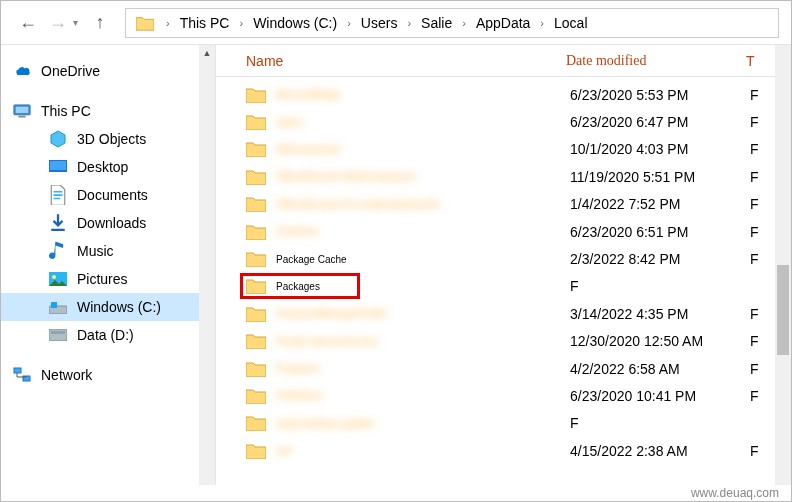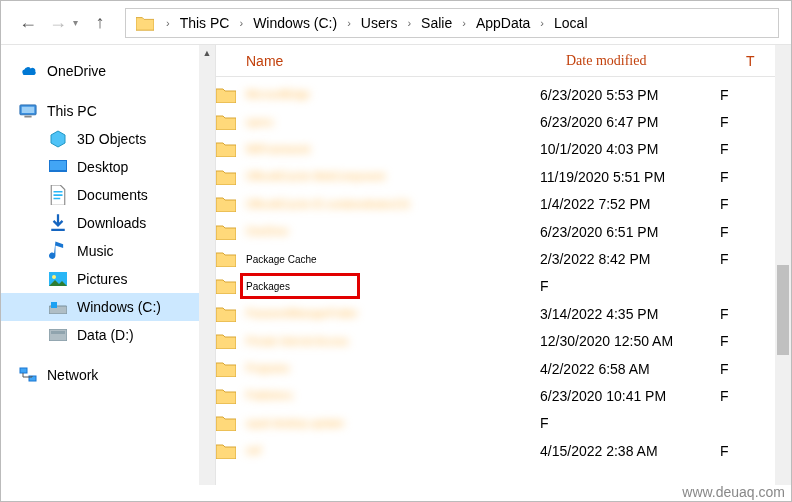--- a/index.html
+++ b/index.html
@@ -9,46 +9,46 @@
   .nav-btn { width: 30px; height: 30px; display: inline-flex; align-items: center; justify-content: center; color: #555; font-size: 18px; cursor: pointer; }
   .nav-btn.disabled { color: #bbb; cursor: default; }
   .dropdown-caret { width: 12px; color: #888; font-size: 10px; }
   .addr-box { flex: 1; margin-left: 10px; height: 30px; border: 1px solid #ccc; display: flex; align-items: center; padding: 0 4px; font-size: 14px; }
   .addr-icon { width: 18px; height: 18px; margin: 0 6px; display: inline-flex; }
   .crumb { padding: 0 4px; height: 100%; display: inline-flex; align-items: center; cursor: pointer; }
   .sep { color: #666; font-size: 11px; padding: 0 6px; }
 
   .main { display: flex; height: calc(100% - 60px); }
   .sidebar { width: 215px; border-right: 1px solid #e5e5e5; padding: 12px 0 0 0; overflow: hidden; position: relative; }
-  .tree-item { display: flex; align-items: center; height: 28px; padding-left: 18px; font-size: 14px; cursor: pointer; }
+  .tree-item { display: flex; align-items: center; height: 28px; padding-left: 12px; font-size: 14px; cursor: pointer; }
   .tree-item.child { padding-left: 48px; }
   .tree-item.selected { background: #cce8ff; }
   .tree-ico { width: 18px; height: 18px; margin-right: 10px; display: inline-flex; align-items: center; justify-content: center; }
   .tree-spacer { height: 12px; }
   .sb-scroll { position: absolute; right: 0; top: 0; bottom: 0; width: 16px; background: #f0f0f0; }
   .sb-arrow { height: 16px; text-align: center; font-size: 9px; color: #555; line-height: 16px; }
 
   .content { flex: 1; position: relative; overflow: hidden; }
   .columns { display: flex; height: 32px; border-bottom: 1px solid #e5e5e5; padding-left: 30px; align-items: center; font-size: 14px; color: #c2410c; }
   .col-name { width: 320px; }
   .col-date { width: 180px; font-family: Liberation Serif, serif; }
   .col-type { flex: 1; }
   .file-list { padding: 4px 0 0 0; }
-  .file-row { display: flex; align-items: center; height: 27.4px; cursor: pointer; position: relative; }
+  .file-row { display: flex; align-items: center; height: 27.4px; padding-left: 30px; cursor: pointer; position: relative; }
   .folder-ico { width: 20px; height: 16px; margin-right: 10px; display: inline-flex; }
   .fname { width: 294px; font-size: 10px; }
   .fdate { width: 180px; font-size: 14px; color: #000; }
   .ftype { flex: 1; font-size: 14px; color: #000; }
   .blur { filter: blur(4px); color: #ffb84d; user-select:none; }
   .highlight-box { position: absolute; border: 3px solid #e20000; }
 
   .rt-scroll { position: absolute; right: 0; top: 0; bottom: 0; width: 16px; background: #f0f0f0; }
   .rt-thumb { position: absolute; left: 2px; right: 2px; top: 220px; height: 90px; background: #c0c0c0; }
 
-  .footer { position: absolute; bottom: 1px; right: 6px; font-size: 14px; color: #888; }
+  .footer { position: absolute; bottom: 1px; right: 12px; font-size: 12px; color: #888; }
 </style>
 </head>
 <body>
 
 <div class="navbar">
   <span class="nav-btn">←</span>
   <span class="nav-btn disabled">→</span>
   <span class="dropdown-caret">▾</span>
   <span class="nav-btn">↑</span>
   <div class="addr-box">

